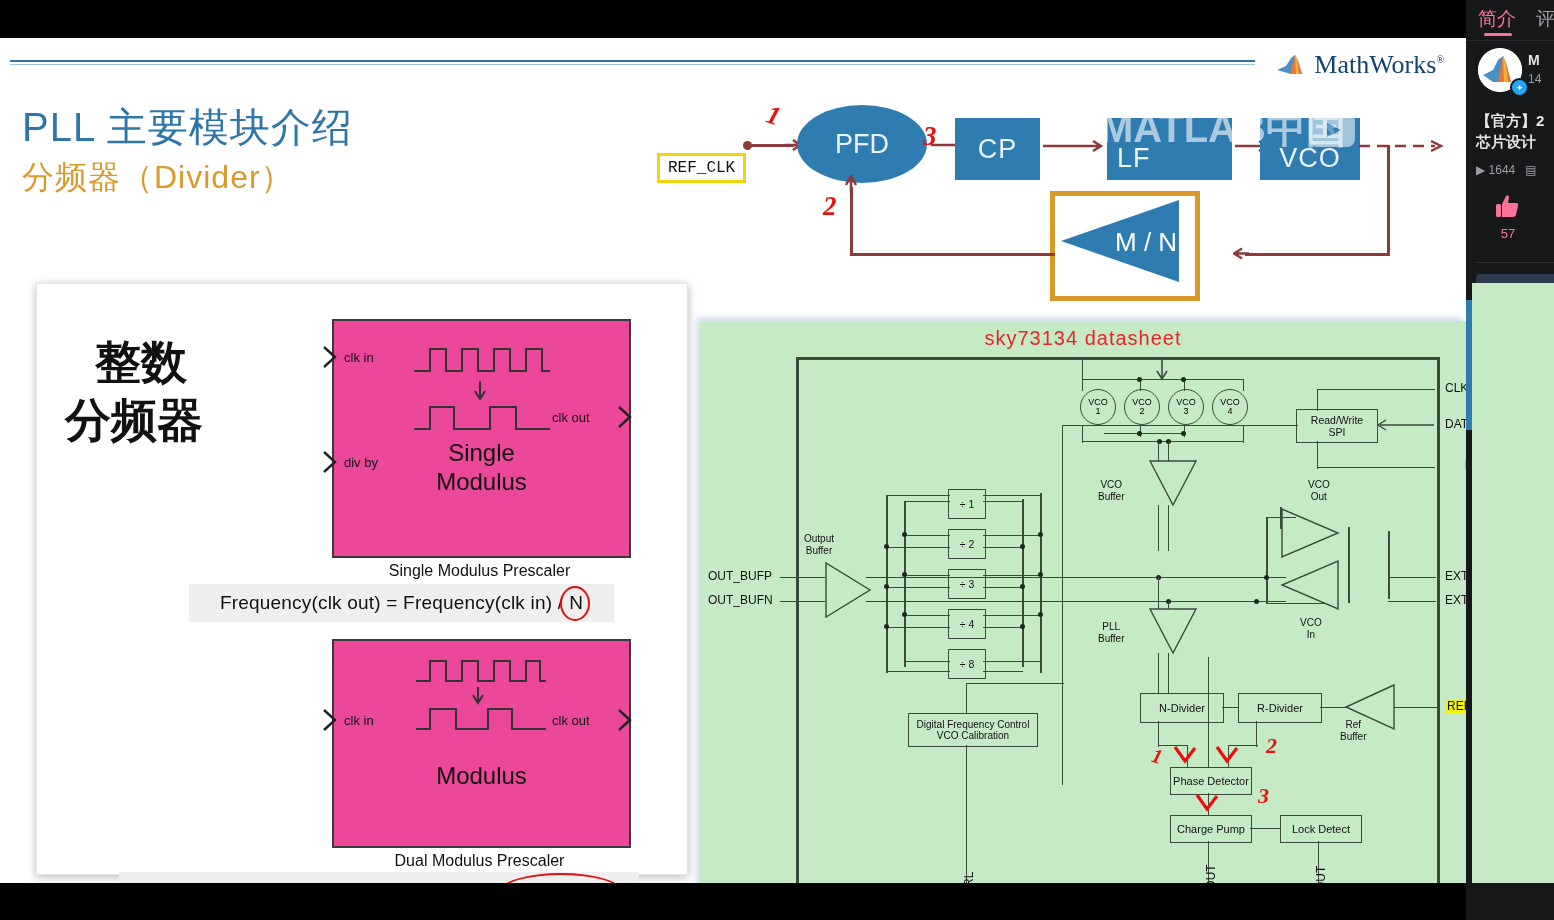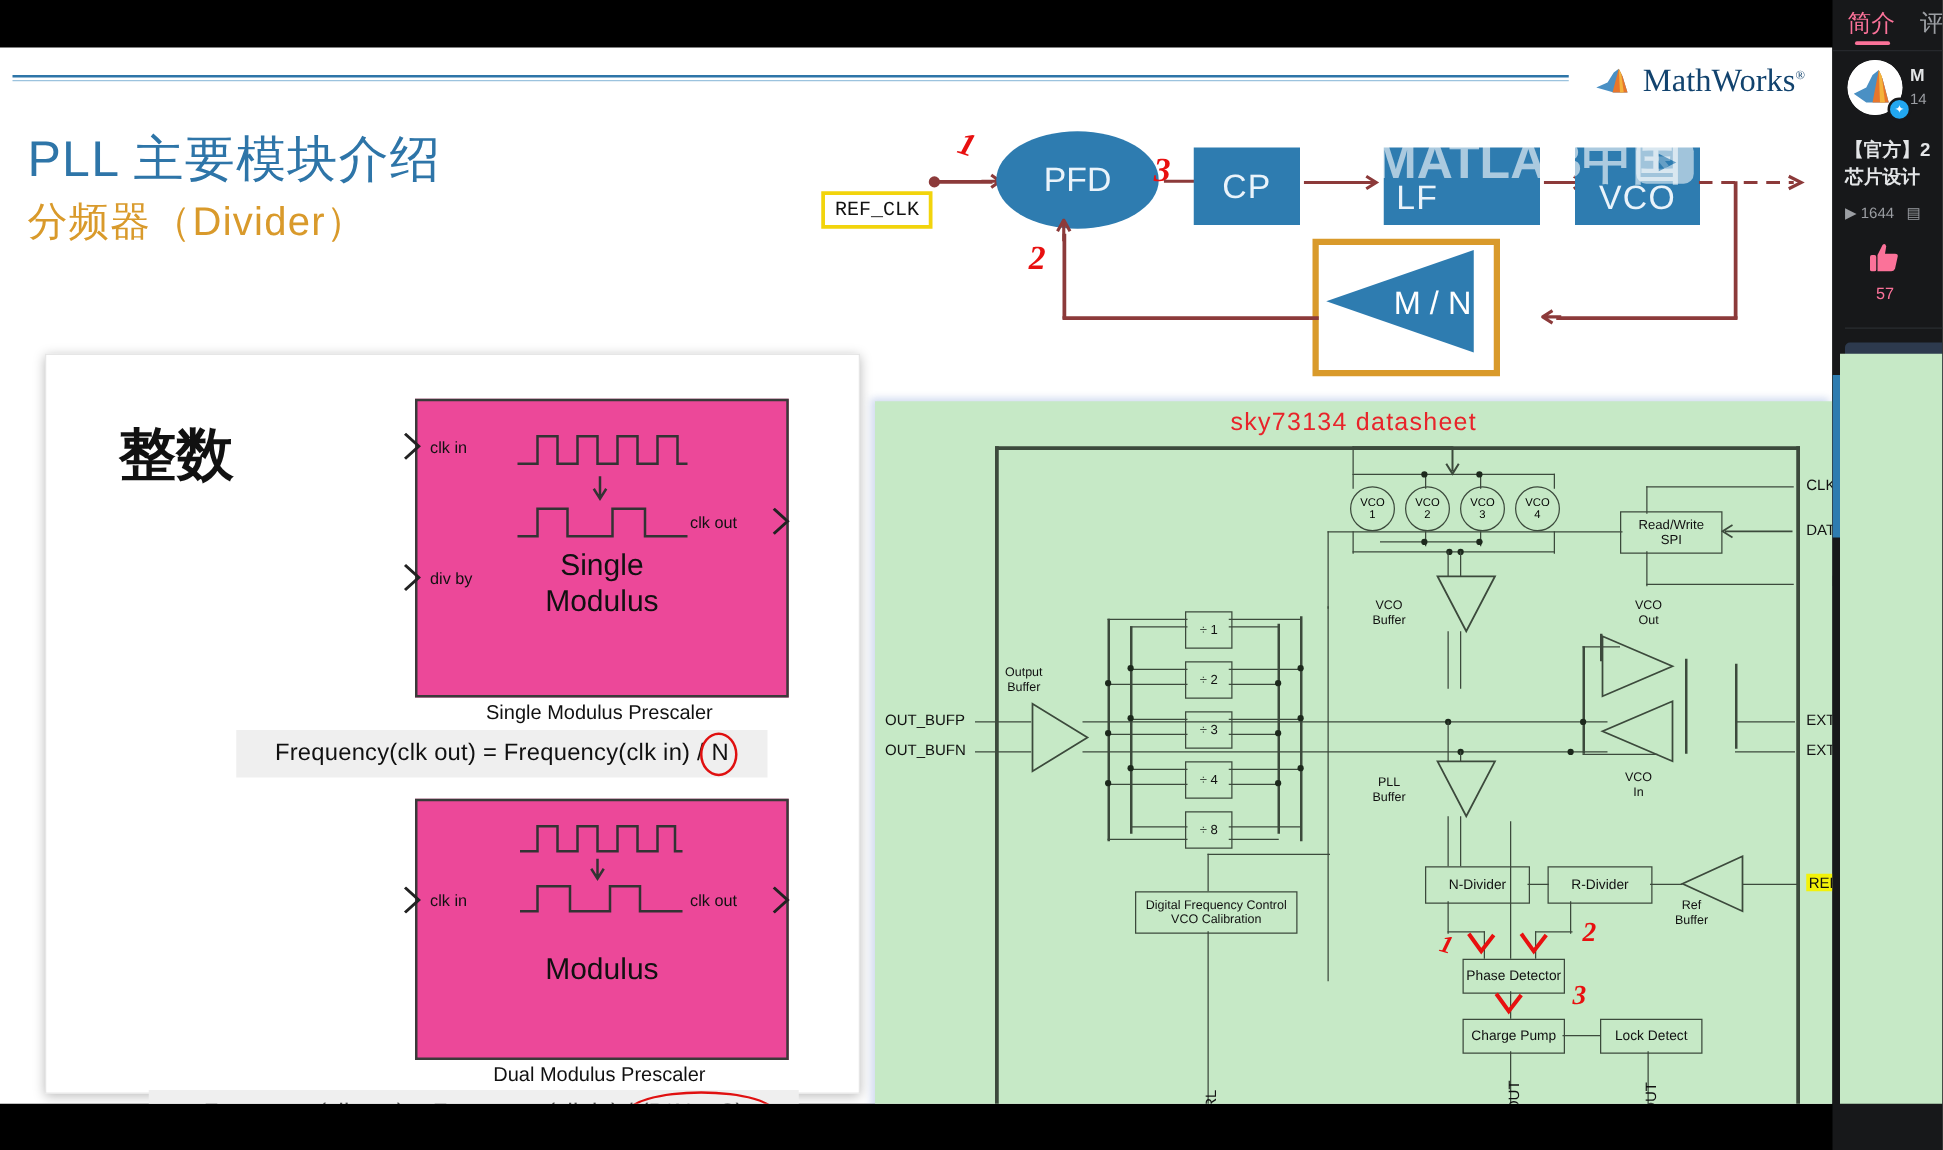--- a/index.html
+++ b/index.html
@@ -31,21 +31,21 @@
   .wire{position:absolute;background:#8C3A3A;}
   .refbox{position:absolute;border:3px solid #F2D40C;background:#fff;color:#111;font-size:16px;
           padding:3px 8px;font-family:"Liberation Mono","DejaVu Sans Mono",monospace;}
   .annot{position:absolute;color:#E81010;font-family:"Liberation Serif","DejaVu Serif",serif;font-style:italic;font-weight:700;}
   .mnbox{position:absolute;border:5px solid #D99A2B;background:#fff;}
 
   
   #card{position:absolute;left:36px;top:245px;width:650px;height:590px;background:#fff;
         box-shadow:0 2px 9px rgba(0,0,0,.28);border:1px solid #e6e6e6;}
   .cjk-big{position:absolute;font-size:46px;color:#111;font-weight:700;line-height:1.18;
-           font-family:Liberation Sans, sans-serif;}
+           font-family:Liberation Serif, serif;}
   .sbox{position:absolute;border:2px solid #3a3a3a;background:#ec4899;}
   .pname{position:absolute;font-size:13px;color:#111;}
   .pcap{position:absolute;font-size:16px;color:#111;text-align:center;width:100%;}
   .formula{position:absolute;background:#efefef;color:#111;font-size:19px;
            display:flex;align-items:center;justify-content:center;letter-spacing:.2px;}
   .redell{position:absolute;border:2.2px solid #E01010;border-radius:50%;}
 
   
   #green{position:absolute;left:700px;top:283px;width:766px;height:600px;background:#C6E9C6;
          box-shadow:-3px -3px 6px rgba(120,150,210,.35);}
@@ -172,20 +172,21 @@
       <svg class="abs" style="left:662px;top:40px;opacity:.55;" width="150" height="52">
         <rect x="2" y="10" width="46" height="34" rx="8" fill="#fff"></rect>
         <path d="M20 20 L34 27 L20 34 Z" fill="#2E7CB0"></path>
         <text x="55" y="38" font-family="Liberation Sans, sans-serif" font-size="30" font-weight="700" fill="#fff">bili</text>
       </svg>
     </div>
 
     <div id="card">
 
       <div class="cjk-big" style="left:58px;top:52px;">整数</div>
+      <div class="cjk-big" style="left:28px;top:110px;">分频器</div>
 
       <div class="sbox" style="left:295px;top:35px;width:295px;height:235px;">
 
         <svg class="abs" style="left:-12px;top:25px;" width="16" height="22">
           <path d="M2 1 L13 11 L2 21" stroke="#222" stroke-width="2.4" fill="none"></path>
         </svg>
         <div class="pname" style="left:10px;top:29px;">clk in</div>
         <svg class="abs" style="left:-12px;top:130px;" width="16" height="22">
           <path d="M2 1 L13 11 L2 21" stroke="#222" stroke-width="2.4" fill="none"></path>
         </svg>

